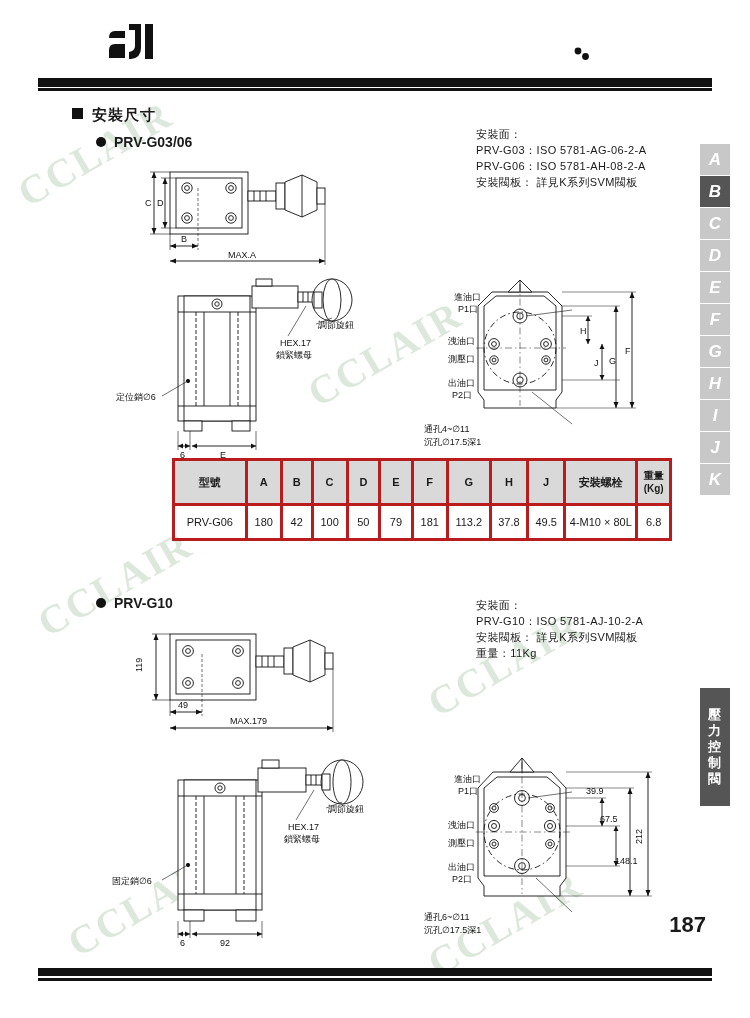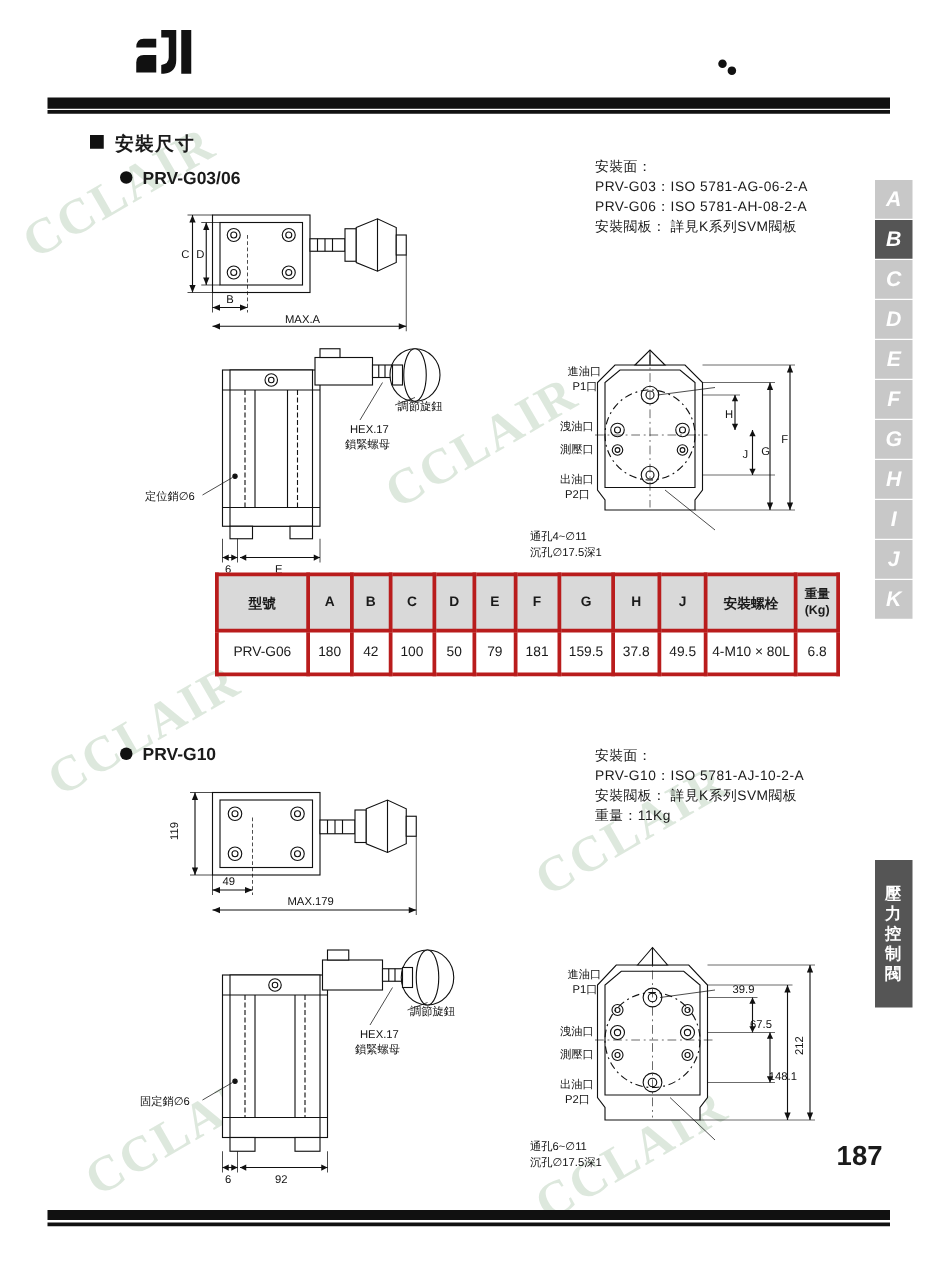--- a/index.html
+++ b/index.html
@@ -345,21 +345,21 @@
     </thead>
     <tbody>
       <tr>
         <td>PRV-G06</td>
         <td>180</td>
         <td>42</td>
         <td>100</td>
         <td>50</td>
         <td>79</td>
         <td>181</td>
-        <td>159.5</td>
+        <td>113.2</td>
         <td>37.8</td>
         <td>49.5</td>
         <td>4-M10 × 80L</td>
         <td>6.8</td>
       </tr>
     </tbody>
   </table>
 
   <svg class="dwg" style="left:120px; top:620px;" width="230" height="118" viewBox="0 0 230 118">
     <g stroke="#111" fill="none" stroke-width="0.9">

